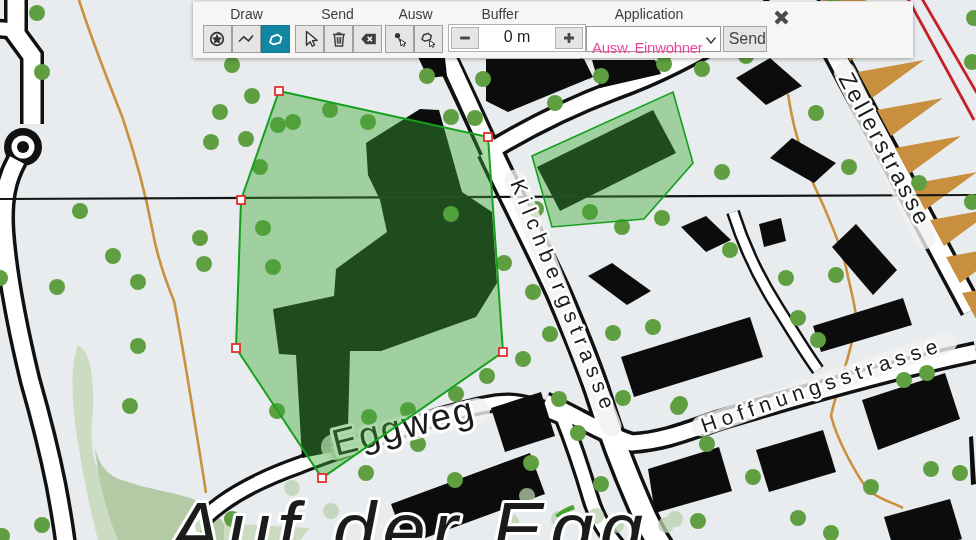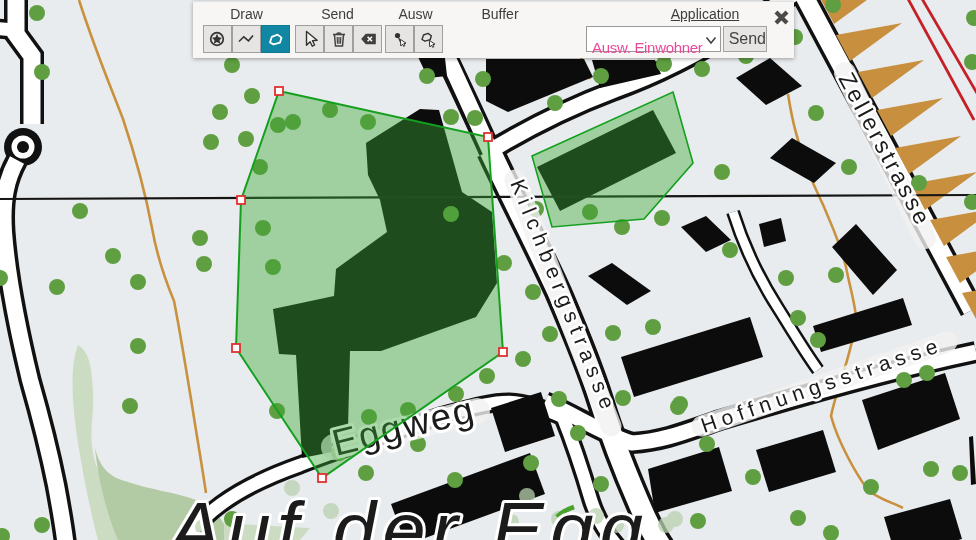--- a/index.html
+++ b/index.html
@@ -1,18 +1,18 @@
 <!DOCTYPE html>
 <html><head>
 <meta charset="utf-8">
 <style>
 html,body{margin:0;padding:0;width:976px;height:540px;overflow:hidden;font-family:"Liberation Sans",sans-serif;}
 #stage{position:relative;width:976px;height:540px;background:#e9ecee;overflow:hidden;}
 #map{position:absolute;left:0;top:0;}
-#toolbar{position:absolute;left:193px;top:1px;width:601px;height:56px;background:#f7f6f5;box-shadow:0 1px 4px rgba(0,0,0,.35);border-top:1px solid #e2e2e2;}
+#toolbar{position:absolute;left:193px;top:1px;width:720px;height:56px;background:#f7f6f5;box-shadow:0 1px 4px rgba(0,0,0,.35);border-top:1px solid #e2e2e2;}
 .lbl{position:absolute;top:4px;font-size:14px;color:#3d3d3d;transform:translateX(-50%);white-space:nowrap;}
 .btn{position:absolute;top:23px;width:29px;height:28px;background:#e7e5e4;border:1px solid #9f9f9f;box-sizing:border-box;display:flex;align-items:center;justify-content:center;}
 .btn.act{background:#1287a3;border-color:#0e7b95;}
 #bufbox{position:absolute;left:255px;top:22px;width:138px;height:28px;background:#fff;border:1px solid #b0b0b0;box-sizing:border-box;}
 .sbtn{position:absolute;top:2px;width:28px;height:22px;background:#e7e5e4;border:1px solid #b5b3b2;box-sizing:border-box;display:flex;align-items:center;justify-content:center;}
 #bufval{position:absolute;left:34px;right:34px;top:3px;text-align:center;font-size:16px;color:#222;}
 #sel{position:absolute;left:393px;top:24px;width:135px;height:26px;background:#fff;border:1px solid #999;box-sizing:border-box;}
 #sel span{position:absolute;left:5px;top:12px;font-size:15px;letter-spacing:-0.3px;color:#ec4899;}
 #send{position:absolute;left:530px;top:24px;width:44px;height:26px;background:#e7e5e4;border:1px solid #a5a3a2;box-sizing:border-box;text-align:right;font-size:16px;color:#444;line-height:24px;}
 #xclose{position:absolute;left:580px;top:7px;}
@@ -239,21 +239,21 @@
     <rect x="318" y="474" width="8" height="8"></rect>
     <rect x="232" y="344" width="8" height="8"></rect>
     <rect x="237" y="196" width="8" height="8"></rect>
   </g>
 </svg>
 <div id="toolbar">
   <span class="lbl" style="left:53.5px;">Draw</span>
   <span class="lbl" style="left:144.5px;">Send</span>
   <span class="lbl" style="left:222.5px;">Ausw</span>
   <span class="lbl" style="left:307px;">Buffer</span>
-  <span class="lbl" style="left:512px;text-decoration:underline;">Application</span>
+  <span class="lbl" style="left:456px;">Application</span>
   <div class="btn" style="left:9.5px;">
     <svg width="18" height="18" viewBox="0 0 18 18">
           <circle cx="9" cy="9" r="6.3" fill="none" stroke="#333" stroke-width="1.7"></circle>
           <path d="M9,3.8 L10.5,7.2 L14,7.7 L11.5,10.2 L12.2,13.7 L9,12 L5.8,13.7 L6.5,10.2 L4,7.7 L7.5,7.2 Z" fill="#333"></path>
         </svg>
   </div>
   <div class="btn" style="left:38.5px;">
     <svg width="18" height="18" viewBox="0 0 18 18">
           <path d="M2,11.5 L6.8,6.8 L11.5,10.8 L16,5.5" fill="none" stroke="#333" stroke-width="1.6"></path>
         </svg>
@@ -287,20 +287,33 @@
           <circle cx="6.5" cy="5.5" r="2.6" fill="#333"></circle>
           <path d="M7.5,7.5 L9.5,12" stroke="#333" stroke-width="1.2"></path>
           <path d="M9.3,9.3 L9.8,16 L11.6,14.2 L12.7,16.4 L13.9,15.7 L12.8,13.6 L15,13.2 Z" fill="#fff" stroke="#333" stroke-width="1"></path>
         </svg>
   </div>
   <div class="btn" style="left:221px;">
     <svg width="19" height="19" viewBox="0 0 19 19">
           <path d="M3,9.5 L4.5,5 L9,3.4 L12.3,5.8 L11.2,9.7 L6,11.2 Z" fill="none" stroke="#333" stroke-width="1.4" stroke-linejoin="round"></path>
           <path d="M10.3,10.3 L10.8,17 L12.6,15.2 L13.7,17.4 L14.9,16.7 L13.8,14.6 L16,14.2 Z" fill="#fff" stroke="#333" stroke-width="1"></path>
         </svg>
+  </div>
+  <div id="bufbox">
+    <div class="sbtn" style="left:2px;">
+          <svg width="14" height="14" viewBox="0 0 14 14">
+            <rect x="2" y="5.6" width="10" height="2.8" rx="1" fill="#4a4a4a"></rect>
+          </svg>
+        </div>
+    <div id="bufval">0 m</div>
+    <div class="sbtn" style="right:2px;">
+          <svg width="14" height="14" viewBox="0 0 14 14">
+            <path d="M5.6,2 h2.8 v3.6 h3.6 v2.8 h-3.6 v3.6 h-2.8 v-3.6 h-3.6 v-2.8 h3.6 Z" fill="#4a4a4a"></path>
+          </svg>
+        </div>
   </div>
   <div id="sel">
         <span>Ausw. Einwohner</span>
         <svg style="position:absolute;right:3px;top:9px;" width="12" height="9" viewBox="0 0 12 9">
           <path d="M1.5,1.5 L6,7 L10.5,1.5" fill="none" stroke="#444" stroke-width="1.6"></path>
         </svg>
       </div>
   <div id="send">Send</div>
   <svg id="xclose" width="17" height="17" viewBox="0 0 17 17">
         <path d="M3,3 L14,14 M14,3 L3,14" stroke="#4a4a4a" stroke-width="4.2"></path>

